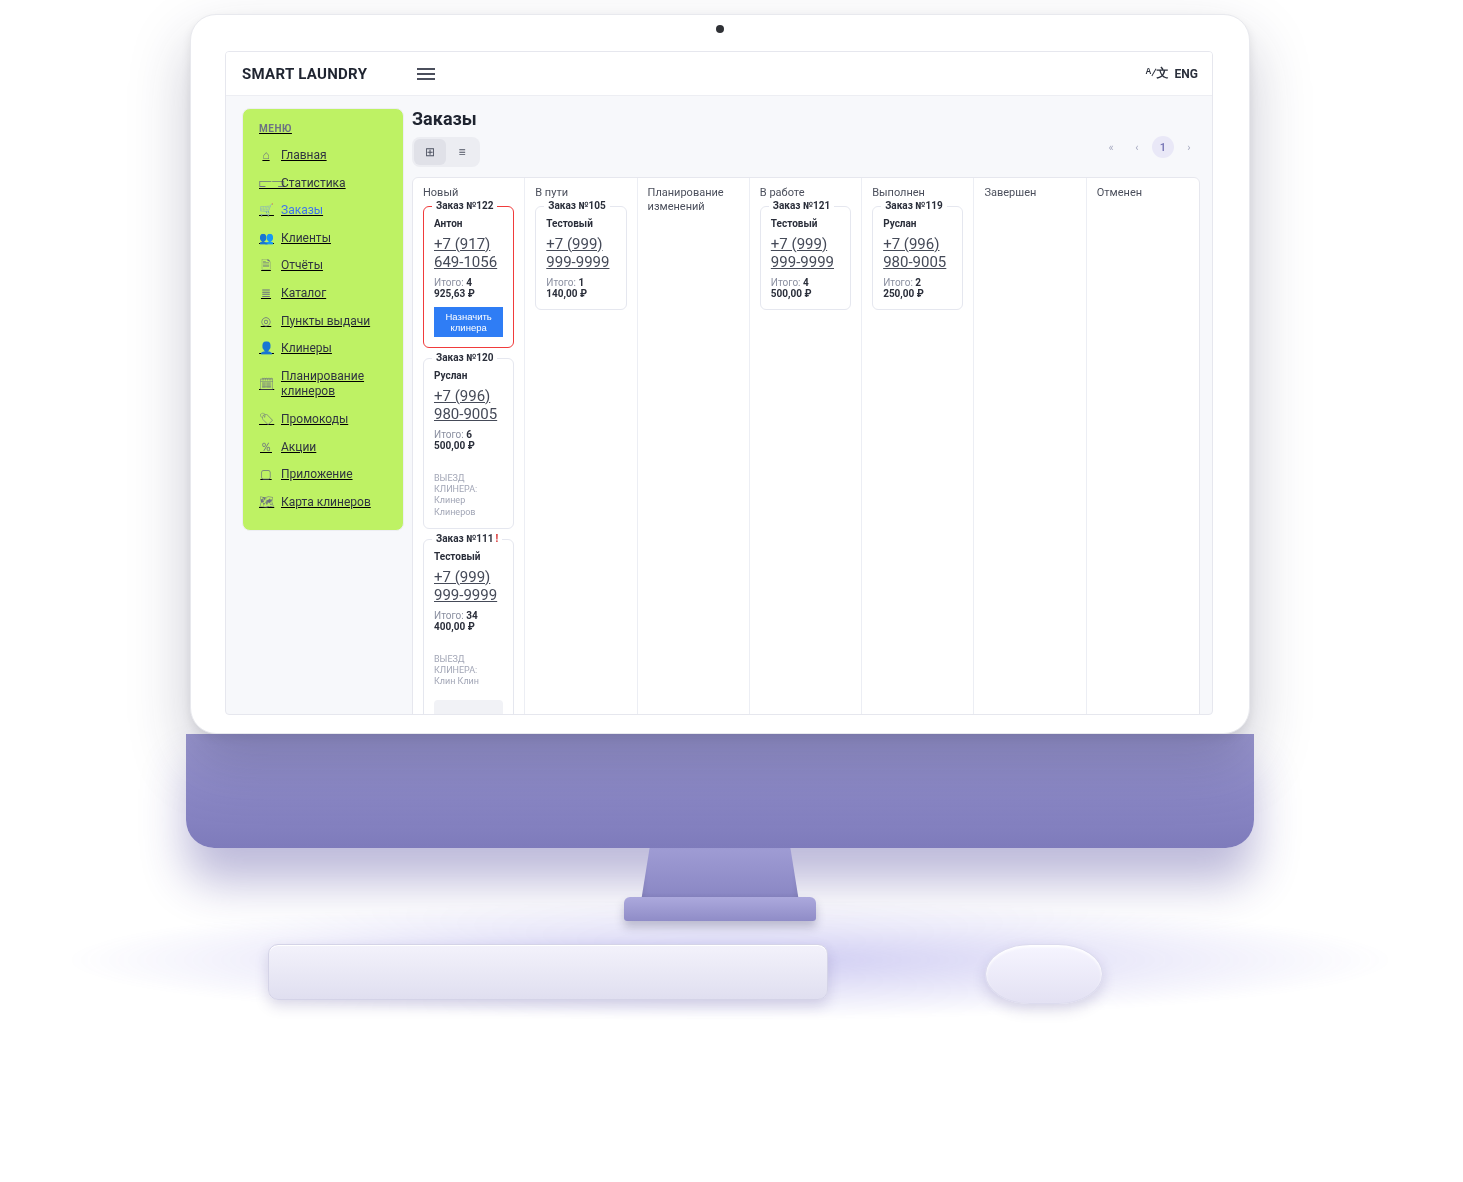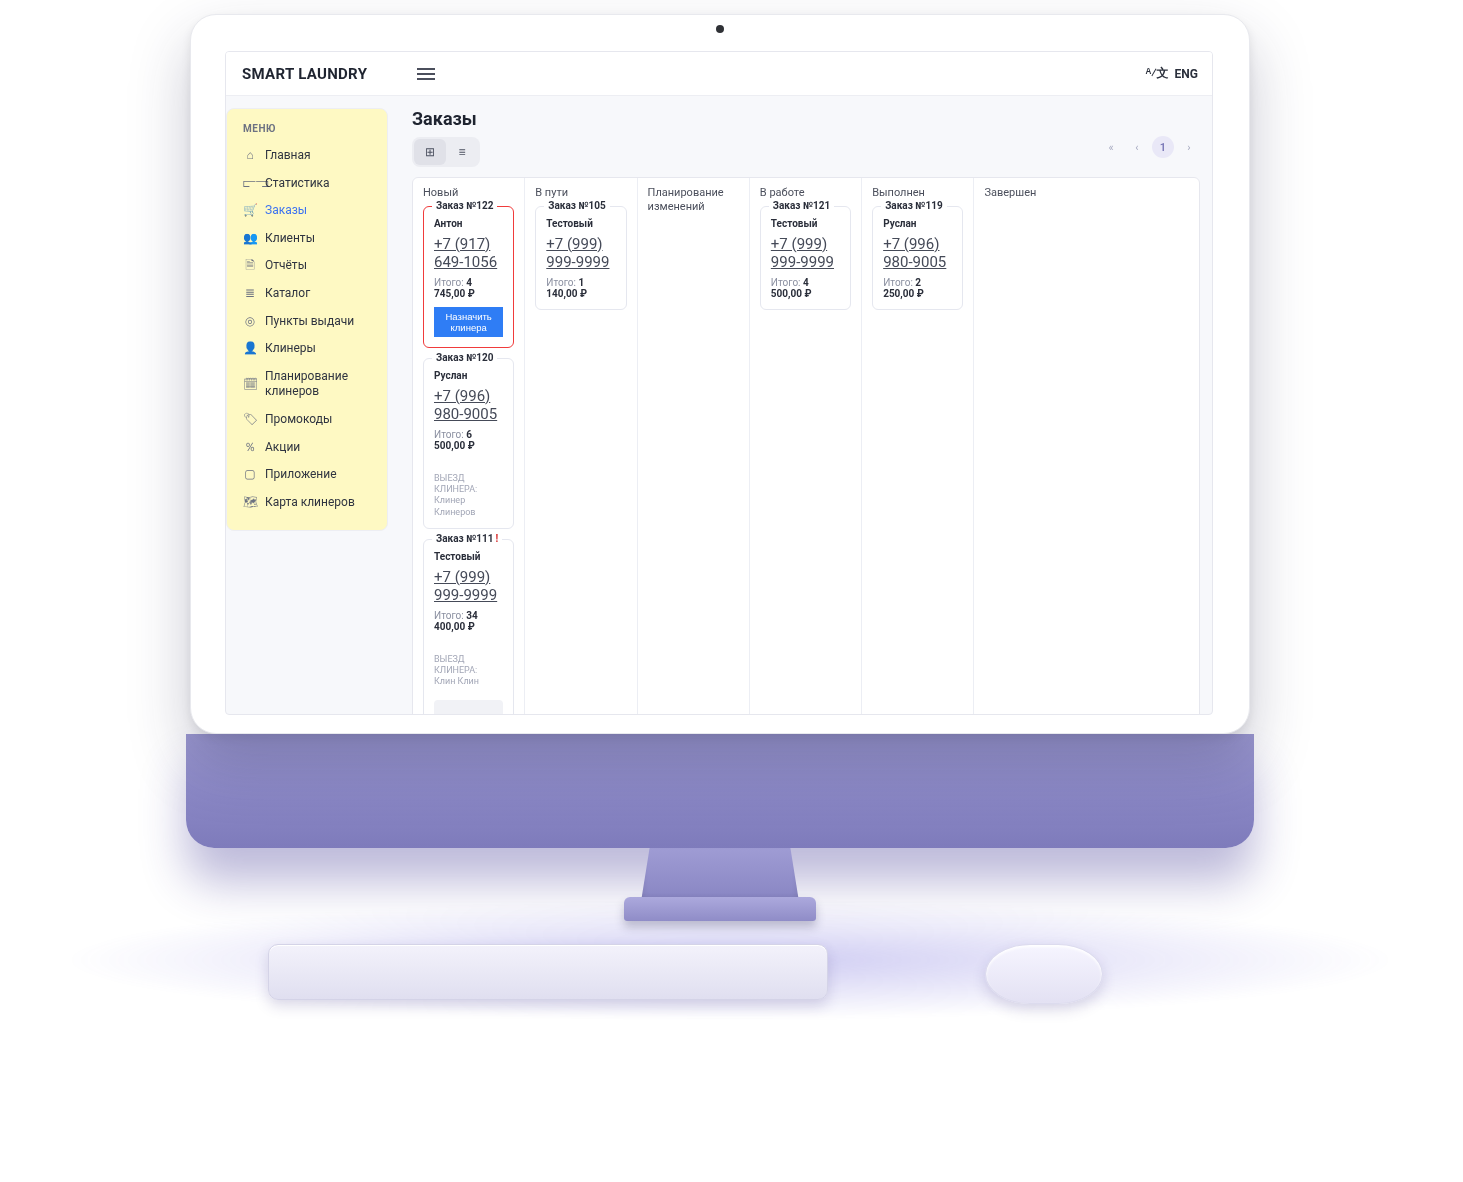--- a/index.html
+++ b/index.html
@@ -81,23 +81,24 @@
       display:flex; align-items:center;
     }
     .brand{ font-weight:700; letter-spacing:.3px; font-size:15px; padding-left:16px; width:180px; color:#1f2430; white-space:nowrap;}
     .hamburger{ width:40px; display:flex; justify-content:center; cursor:pointer;}
     .hamburger span{ display:block; width:18px; height:2px; background:#4b4f5c; position:relative;}
     .hamburger span::before,.hamburger span::after{content:"";position:absolute;left:0;width:18px;height:2px;background:#4b4f5c;}
     .hamburger span::before{top:-5px;} .hamburger span::after{top:5px;}
     .lang{ margin-left:auto; margin-right:14px; display:flex; align-items:center; gap:6px; font-weight:700; font-size:12px; color:#2b303c; cursor:pointer;}
     .lang-ico{ font-size:12px; }
     .sidebar{
-      position:absolute; left:0; top:56px; width:162px;
-      background:#fef9c3; border:1px solid #edeef3; border-radius:8px;
+      position:absolute; left:16px; top:56px; width:162px;
+      background:#bef264; border:1px solid #edeef3; border-radius:8px;
       padding:14px 0;
+      text-decoration:underline;
     }
     .menu-title{ font-size:10px; letter-spacing:.5px; color:#6d7282; font-weight:700; padding:0 16px 8px;}
     .nav-item{ display:flex; align-items:center; gap:8px; padding:6px 16px; font-size:12px; color:#2f3440; cursor:pointer; line-height:1.3; }
     .nav-item .ico{ width:14px; text-align:center; color:#6b7180;}
     .nav-item.active{ color:#3d73f0;}
     .nav-item.active .ico{ color:#3d73f0;}
     .content{
       position:absolute; left:186px; right:12px; top:56px; bottom:12px;
     }
     .page-title{ font-size:18px; font-weight:700; color:#1f2430; }
@@ -248,21 +249,21 @@
               <div class="pbtn">‹</div>
               <div class="pbtn page">1</div>
               <div class="pbtn">›</div>
             </div>
           </div>
         </div>
 
         <div class="board" id="board">
             <div class="col">
               <div class="col-title">Новый</div>
-              <div class="card red"><div class="card-legend">Заказ №122</div><div class="name">Антон</div><div class="phone">+7 (917) 649-1056</div><div class="total">Итого: <b>4 745,00 ₽</b></div><button class="assign-btn">Назначить клинера</button></div>
+              <div class="card red"><div class="card-legend">Заказ №122</div><div class="name">Антон</div><div class="phone">+7 (917) 649-1056</div><div class="total">Итого: <b>4 925,63 ₽</b></div><button class="assign-btn">Назначить клинера</button></div>
               <div class="card">
                 <div class="card-legend">Заказ №120</div>
                 <div class="name">Руслан</div>
                 <div class="phone">+7 (996) 980-9005</div>
                 <div class="total">Итого: <b>6 500,00 ₽</b></div>
                 <div class="meta">ВЫЕЗД КЛИНЕРА:<br>Клинер Клинеров</div>
               </div>
               <div class="card">
                 <div class="card-legend">Заказ №111<span class="warn">!</span></div>
                 <div class="name">Тестовый</div>
@@ -298,17 +299,20 @@
               <div class="card">
                 <div class="card-legend">Заказ №119</div>
                 <div class="name">Руслан</div>
                 <div class="phone">+7 (996) 980-9005</div>
                 <div class="total">Итого: <b>2 250,00 ₽</b></div>
               </div>
             </div>
             <div class="col">
               <div class="col-title">Завершен</div>
             </div>
+            <div class="col">
+              <div class="col-title">Отменен</div>
+            </div>
           </div>
       </div>
     </div>
   </div>
 </div>
 
 </body></html>

